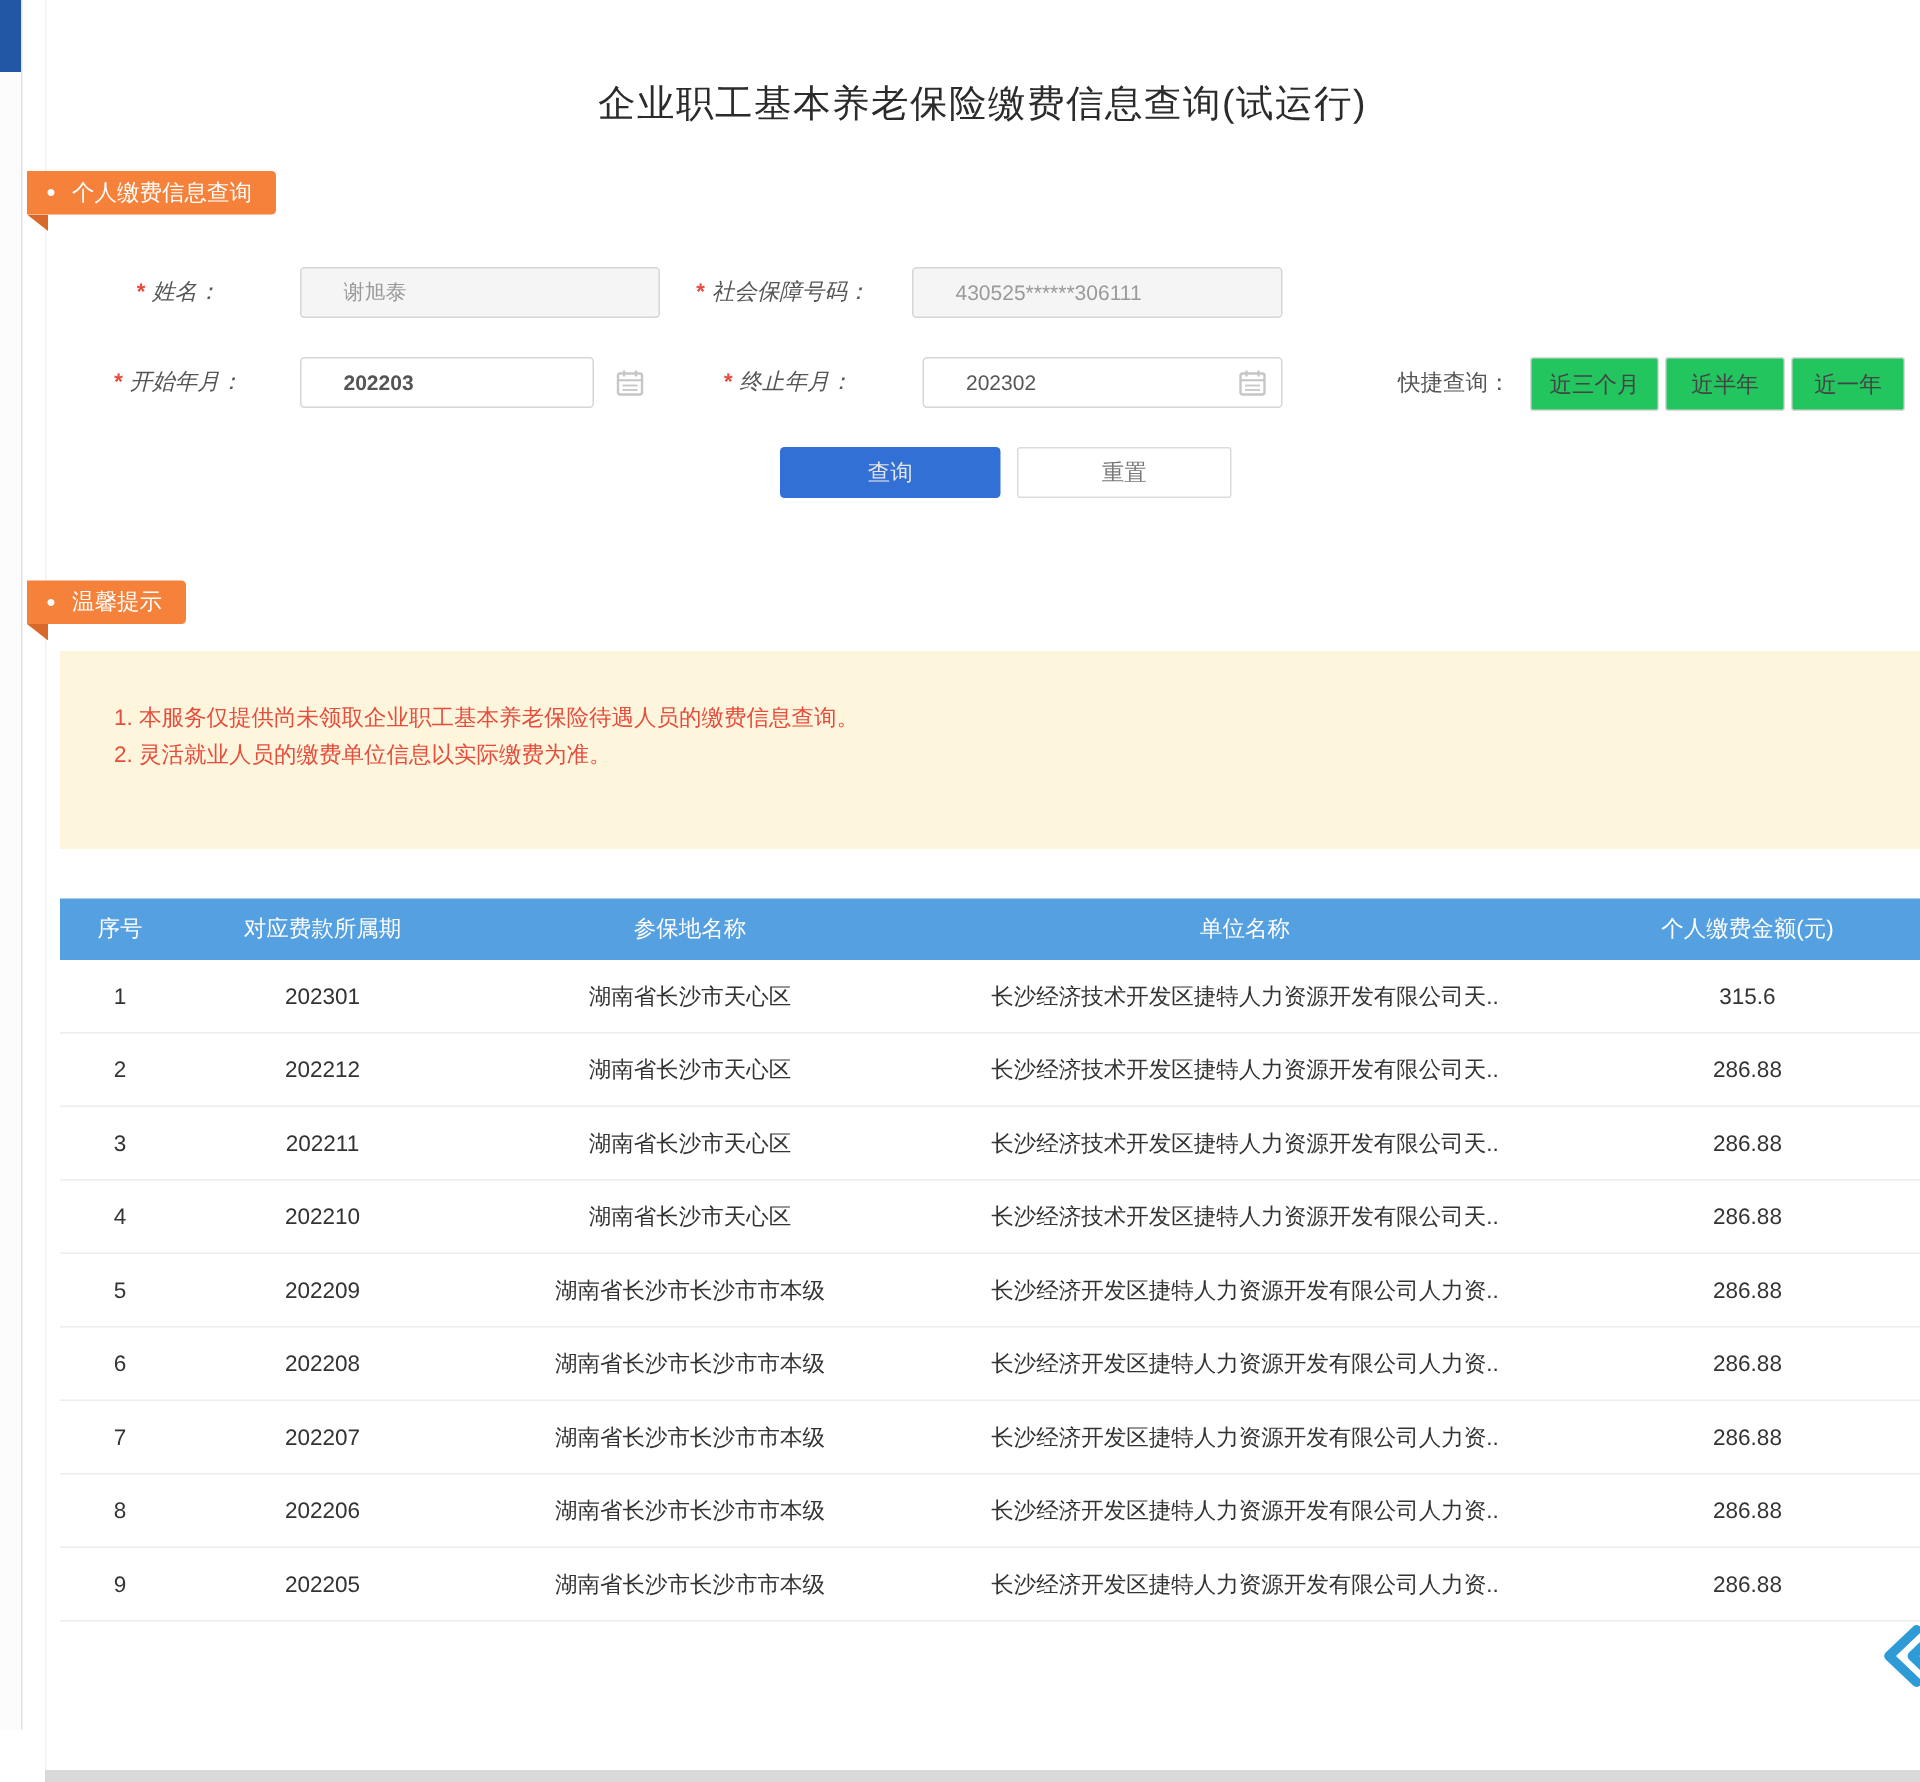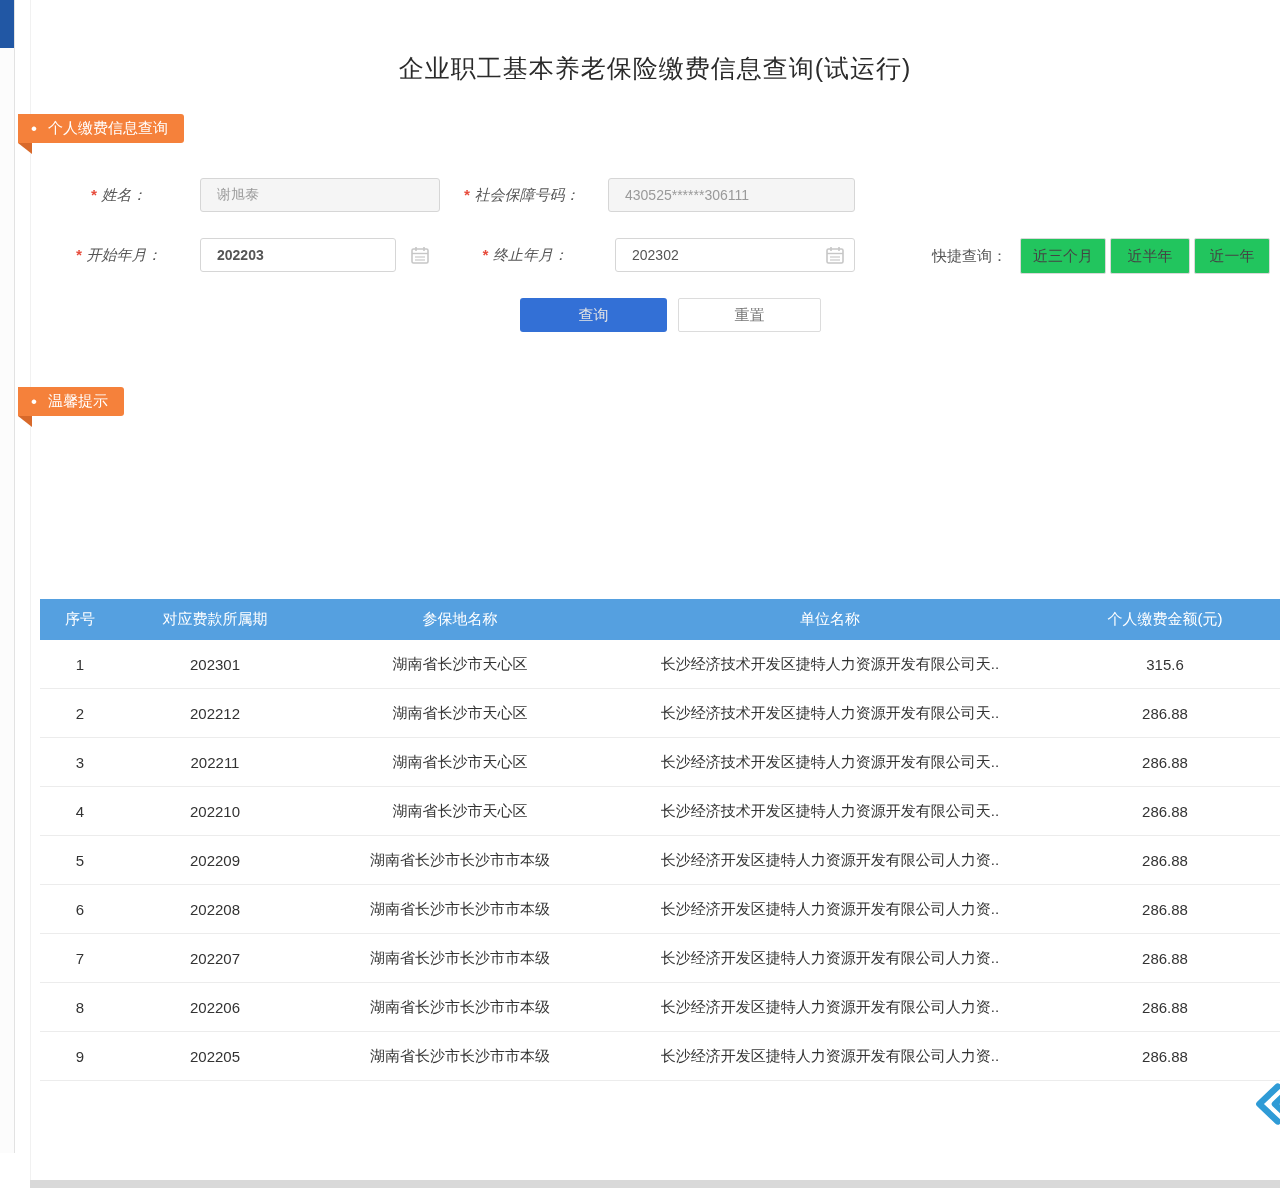--- a/index.html
+++ b/index.html
@@ -18,21 +18,21 @@
   .ribbon .bullet{font-size:17px;margin-right:11px;line-height:1;}
   .r1{left:18px;top:114px;}
   .r2{left:18px;top:387px;}
   .fold{position:absolute;width:14px;height:11px;background:#d8692a;clip-path:polygon(0 0,100% 0,100% 100%);z-index:2;}
   .f1{left:18px;top:143px;}
   .f2{left:18px;top:416px;}
 
   
   .f-label{position:absolute;height:34px;line-height:34px;font-size:15px;color:#555;text-align:center;white-space:nowrap;font-style:italic;}
   .req{color:#e74c3c;margin-right:5px;font-weight:bold;}
-  .inp{position:absolute;height:34px;border:1px solid #d6d6d6;border-radius:3px;font-size:14px;padding:0 16px;box-sizing:border-box;color:#9a9a9a;background:#f5f5f5;font-family:inherit;outline:none;}
+  .inp{position:absolute;height:34px;border:1px solid #d6d6d6;border-radius:3px;font-size:14px;padding:0 28px;box-sizing:border-box;color:#9a9a9a;background:#f5f5f5;font-family:inherit;outline:none;}
   .inp.date{background:#fff;color:#555;padding-right:40px;}
   .cal{position:absolute;width:20px;height:20px;cursor:pointer;opacity:.55;}
   .quick-label{position:absolute;left:932px;top:238px;height:36px;line-height:36px;font-size:15px;color:#555;}
   .quick-group{position:absolute;left:1020px;top:238px;display:flex;gap:4px;}
   .quick-btn{height:36px;background:#22c55e;border:1px solid #d9d9d9;border-radius:2px;font-size:15px;color:#444;font-family:inherit;cursor:pointer;box-sizing:border-box;}
   .q1{width:86px;}.q2{width:80px;}.q3{width:76px;}
   .btn-query{position:absolute;left:520px;top:298px;width:147px;height:34px;background:#3370d6;color:#e5e5e5;border:none;font-size:15px;border-radius:3px;font-family:inherit;cursor:pointer;}
   .btn-reset{position:absolute;left:678px;top:298px;width:143px;height:34px;background:#fff;color:#777;border:1px solid #dcdcdc;font-size:15px;border-radius:2px;font-family:inherit;cursor:pointer;}
 
   
@@ -112,20 +112,24 @@
 
   <button class="btn-query">查询</button>
   <button class="btn-reset">重置</button>
 
   <div class="ribbon r2">
     <span class="bullet">•</span>
     <span>温馨提示</span>
   </div>
   <div class="fold f2"></div>
 
+  <div class="tips-box">
+    <div class="tip-line">1. 本服务仅提供尚未领取企业职工基本养老保险待遇人员的缴费信息查询。</div>
+    <div class="tip-line">2. 灵活就业人员的缴费单位信息以实际缴费为准。</div>
+  </div>
 
   <table class="pay-table">
     <colgroup>
       <col class="c-seq">
         <col class="c-period">
         <col class="c-area">
         <col class="c-org">
         <col class="c-amt">
     </colgroup>
     <thead>

